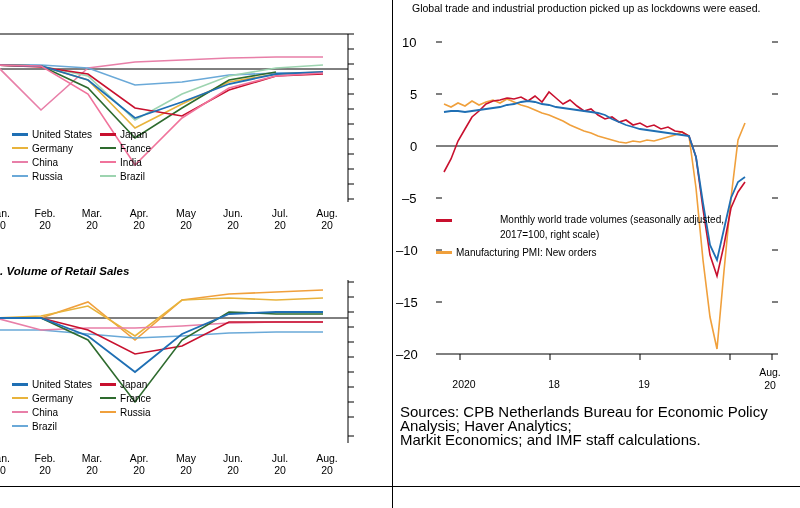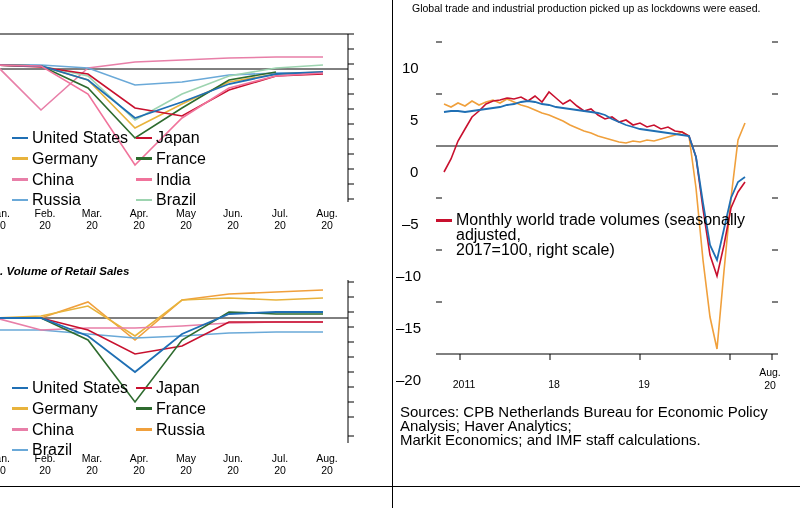--- a/index.html
+++ b/index.html
@@ -16,29 +16,29 @@
   
   .left-col{position:absolute;left:0;top:0;width:390px;height:508px;}
   .panel-title{
     font-size:11.5px;font-weight:bold;color:#000;
     position:absolute;white-space:nowrap;
   }
   .chart-box{position:absolute;}
   .svgwrap{position:absolute;left:0;top:0;}
 
   
-  .legend{position:absolute;font-size:16px;}
+  .legend{position:absolute;font-size:10px;}
   .legend table{border-collapse:collapse;}
   .legend td{padding:0 8px 2px 0;white-space:nowrap;vertical-align:middle;}
   .swatch{display:inline-block;width:16px;height:2.5px;vertical-align:middle;margin-right:4px;}
   .lbl{vertical-align:middle;}
 
   
   .xtick{position:absolute;font-size:10.5px;text-align:center;line-height:12px;}
-  .ytick{position:absolute;font-size:15px;margin-top:24px;}
+  .ytick{position:absolute;font-size:13px;}
 
   
   .right-col{position:absolute;left:396px;top:0;width:404px;height:508px;}
   .divider{position:absolute;left:392px;top:0;width:1px;height:508px;background:#000;}
   .r-subtitle{position:absolute;font-size:10.5px;color:#000;left:16px;top:2px;white-space:nowrap;}
   .src{position:absolute;font-size:15px;line-height:14px;left:4px;}
   .bottom-rule{position:absolute;left:0;top:486px;width:800px;height:1px;background:#000;}
 </style>
 </head>
 <body>
@@ -288,31 +288,34 @@
     </div>
 
     <div class="ytick" style="left:6px;top:35px;">10</div>
     <div class="ytick" style="left:14px;top:87px;">5</div>
     <div class="ytick" style="left:14px;top:139px;">0</div>
     <div class="ytick" style="left:6px;top:191px;">–5</div>
     <div class="ytick" style="left:0px;top:243px;">–10</div>
     <div class="ytick" style="left:0px;top:295px;">–15</div>
     <div class="ytick" style="left:0px;top:347px;">–20</div>
 
-    <div class="xtick" style="left:36px;top:378px;width:64px;">2011</div>
+    <div class="xtick" style="left:36px;top:378px;width:64px;">2020</div>
     <div class="xtick" style="left:126px;top:378px;width:64px;">18</div>
     <div class="xtick" style="left:216px;top:378px;width:64px;">19</div>
     <div class="xtick" style="left:350px;top:366px;width:48px;line-height:13px;">Aug.<br>20</div>
 
     <div class="legend" style="left:40px;top:212px;">
-      <div style="margin-bottom:4px;display:flex;align-items:flex-start;">
+      <div style="margin-bottom:4px;display:flex;align-items:flex-start;gap:44px;">
         <span class="swatch" style="background:#c8102e;margin-top:7px;flex:none;"></span>
           <span class="lbl" style="white-space:pre-line;line-height:15px;">Monthly world trade volumes (seasonally adjusted,
 2017=100, right scale)</span>
       </div>
+      <div>
+        <span class="swatch" style="background:#f0a03c"></span><span class="lbl">Manufacturing PMI: New orders</span>
+      </div>
     </div>
 
     <div class="src" style="top:405px;white-space:pre-line;">Sources: CPB Netherlands Bureau for Economic Policy Analysis; Haver Analytics;
 Markit Economics; and IMF staff calculations.</div>
 
   </div>
 
   <div class="bottom-rule"></div>
 </div>
 

